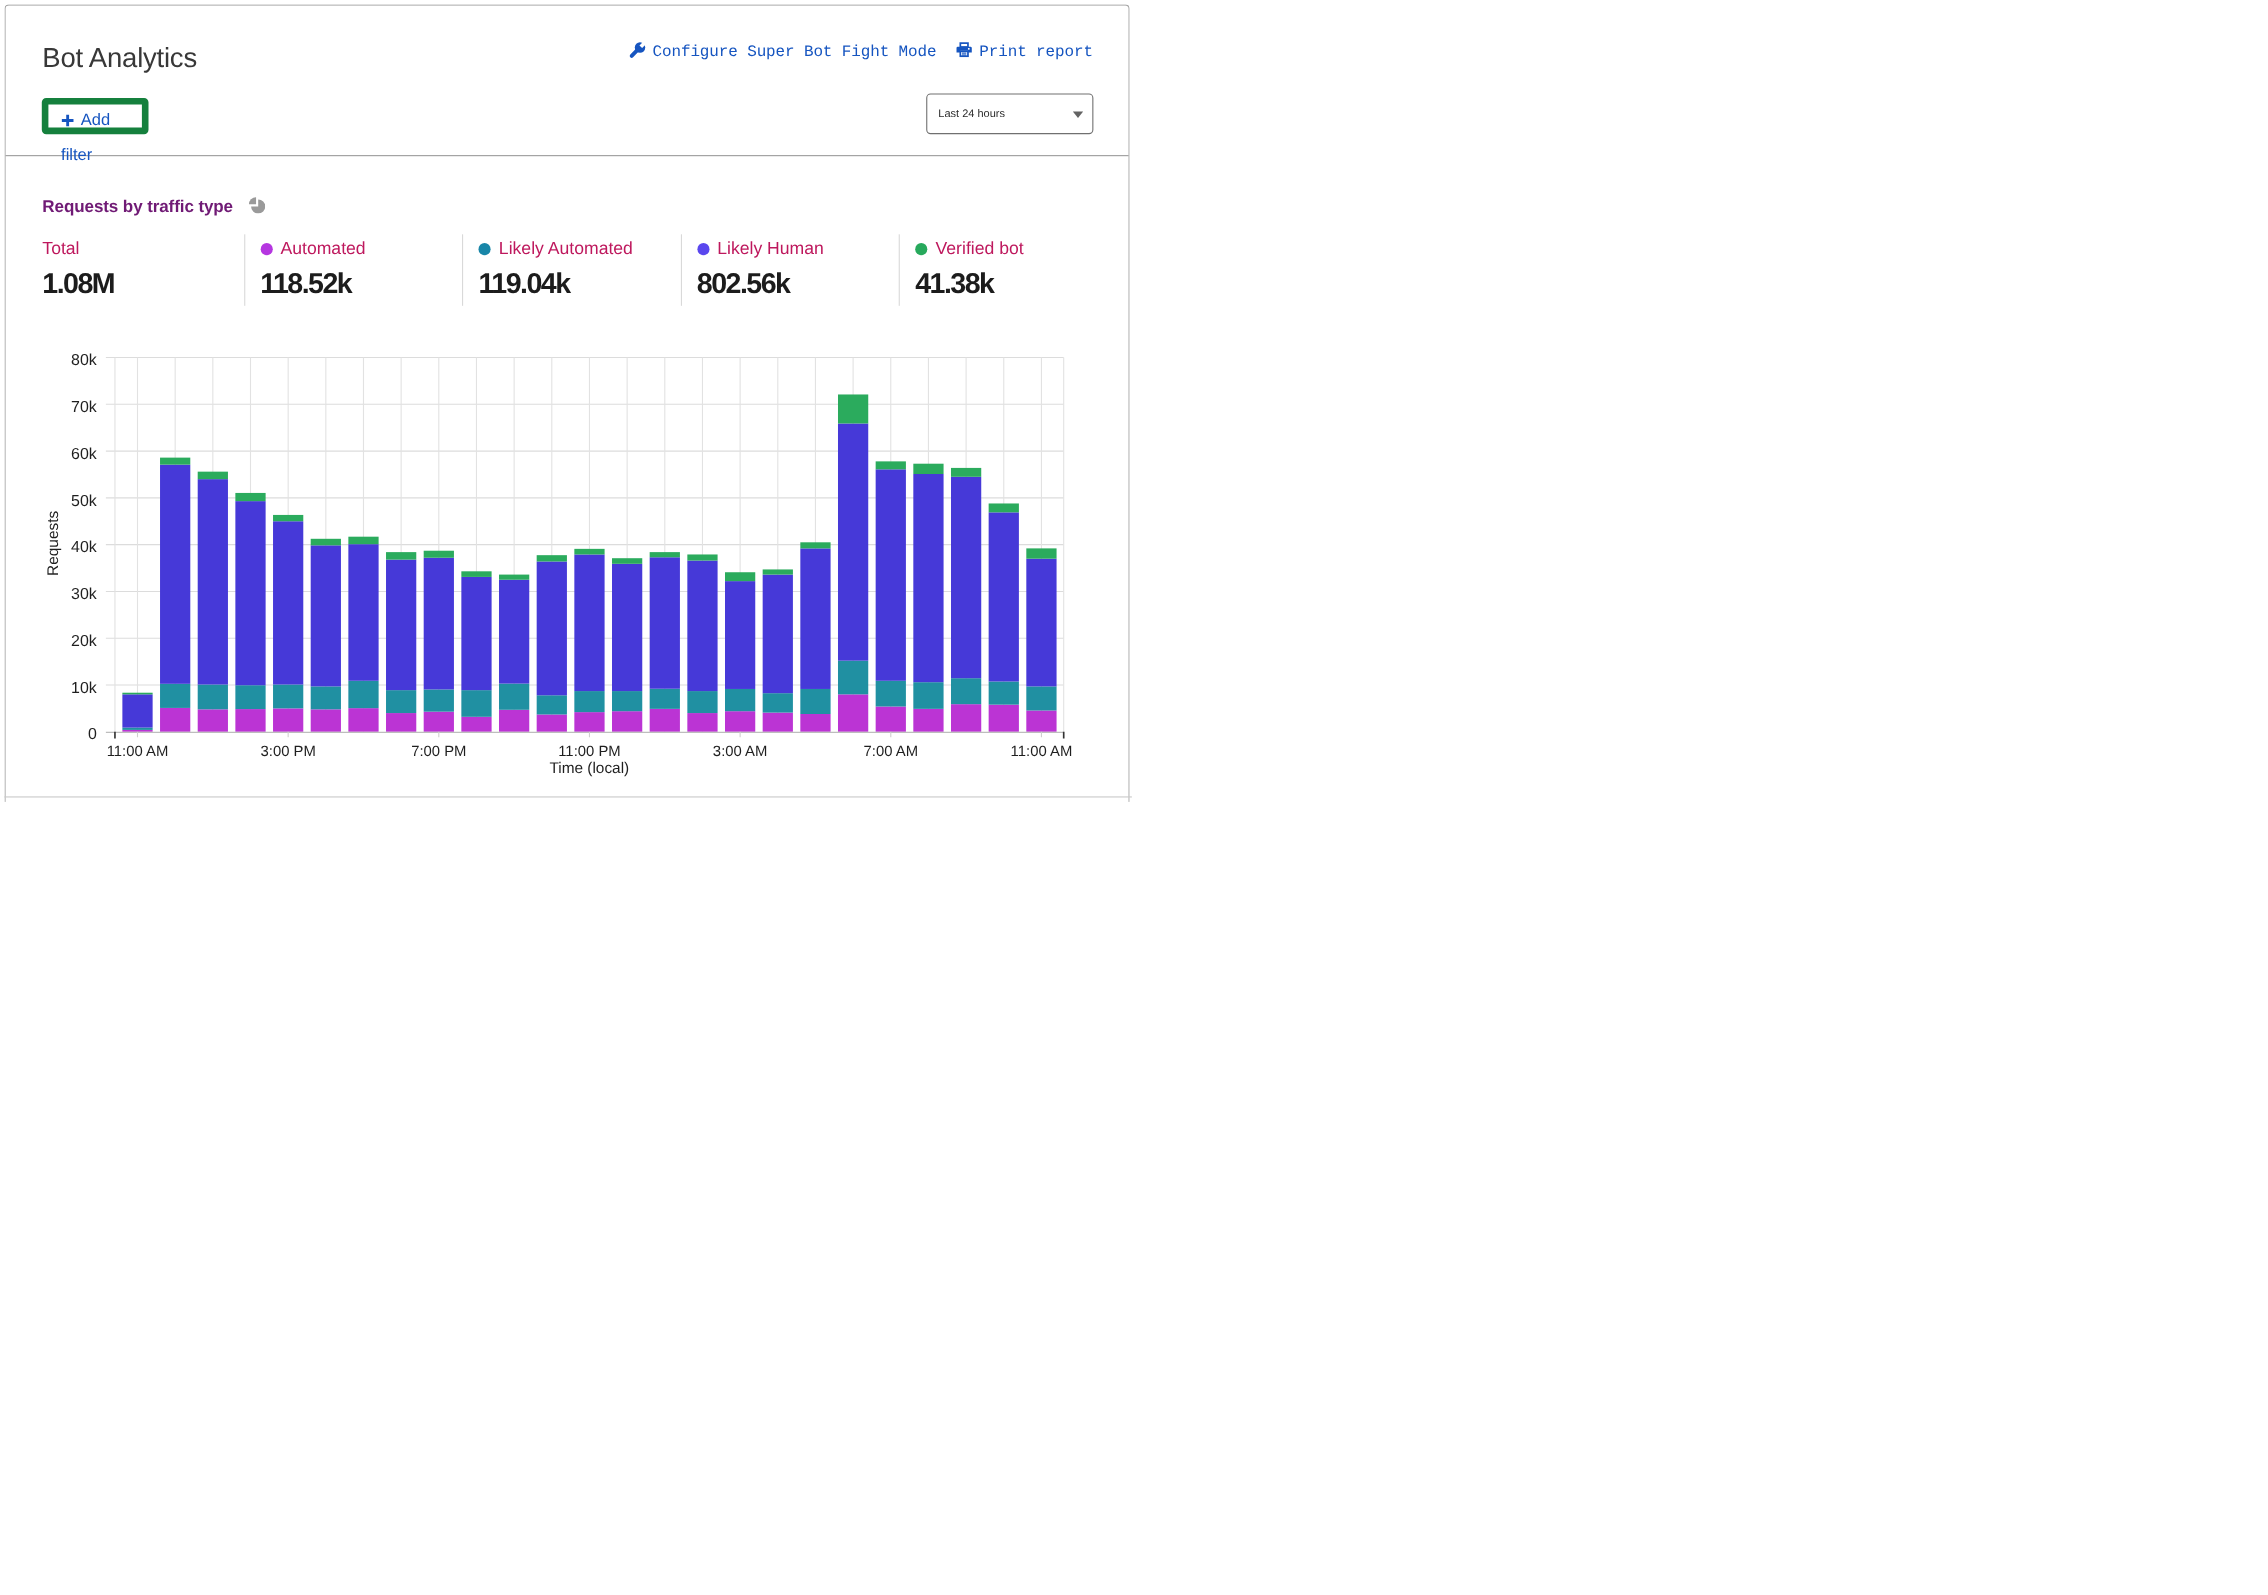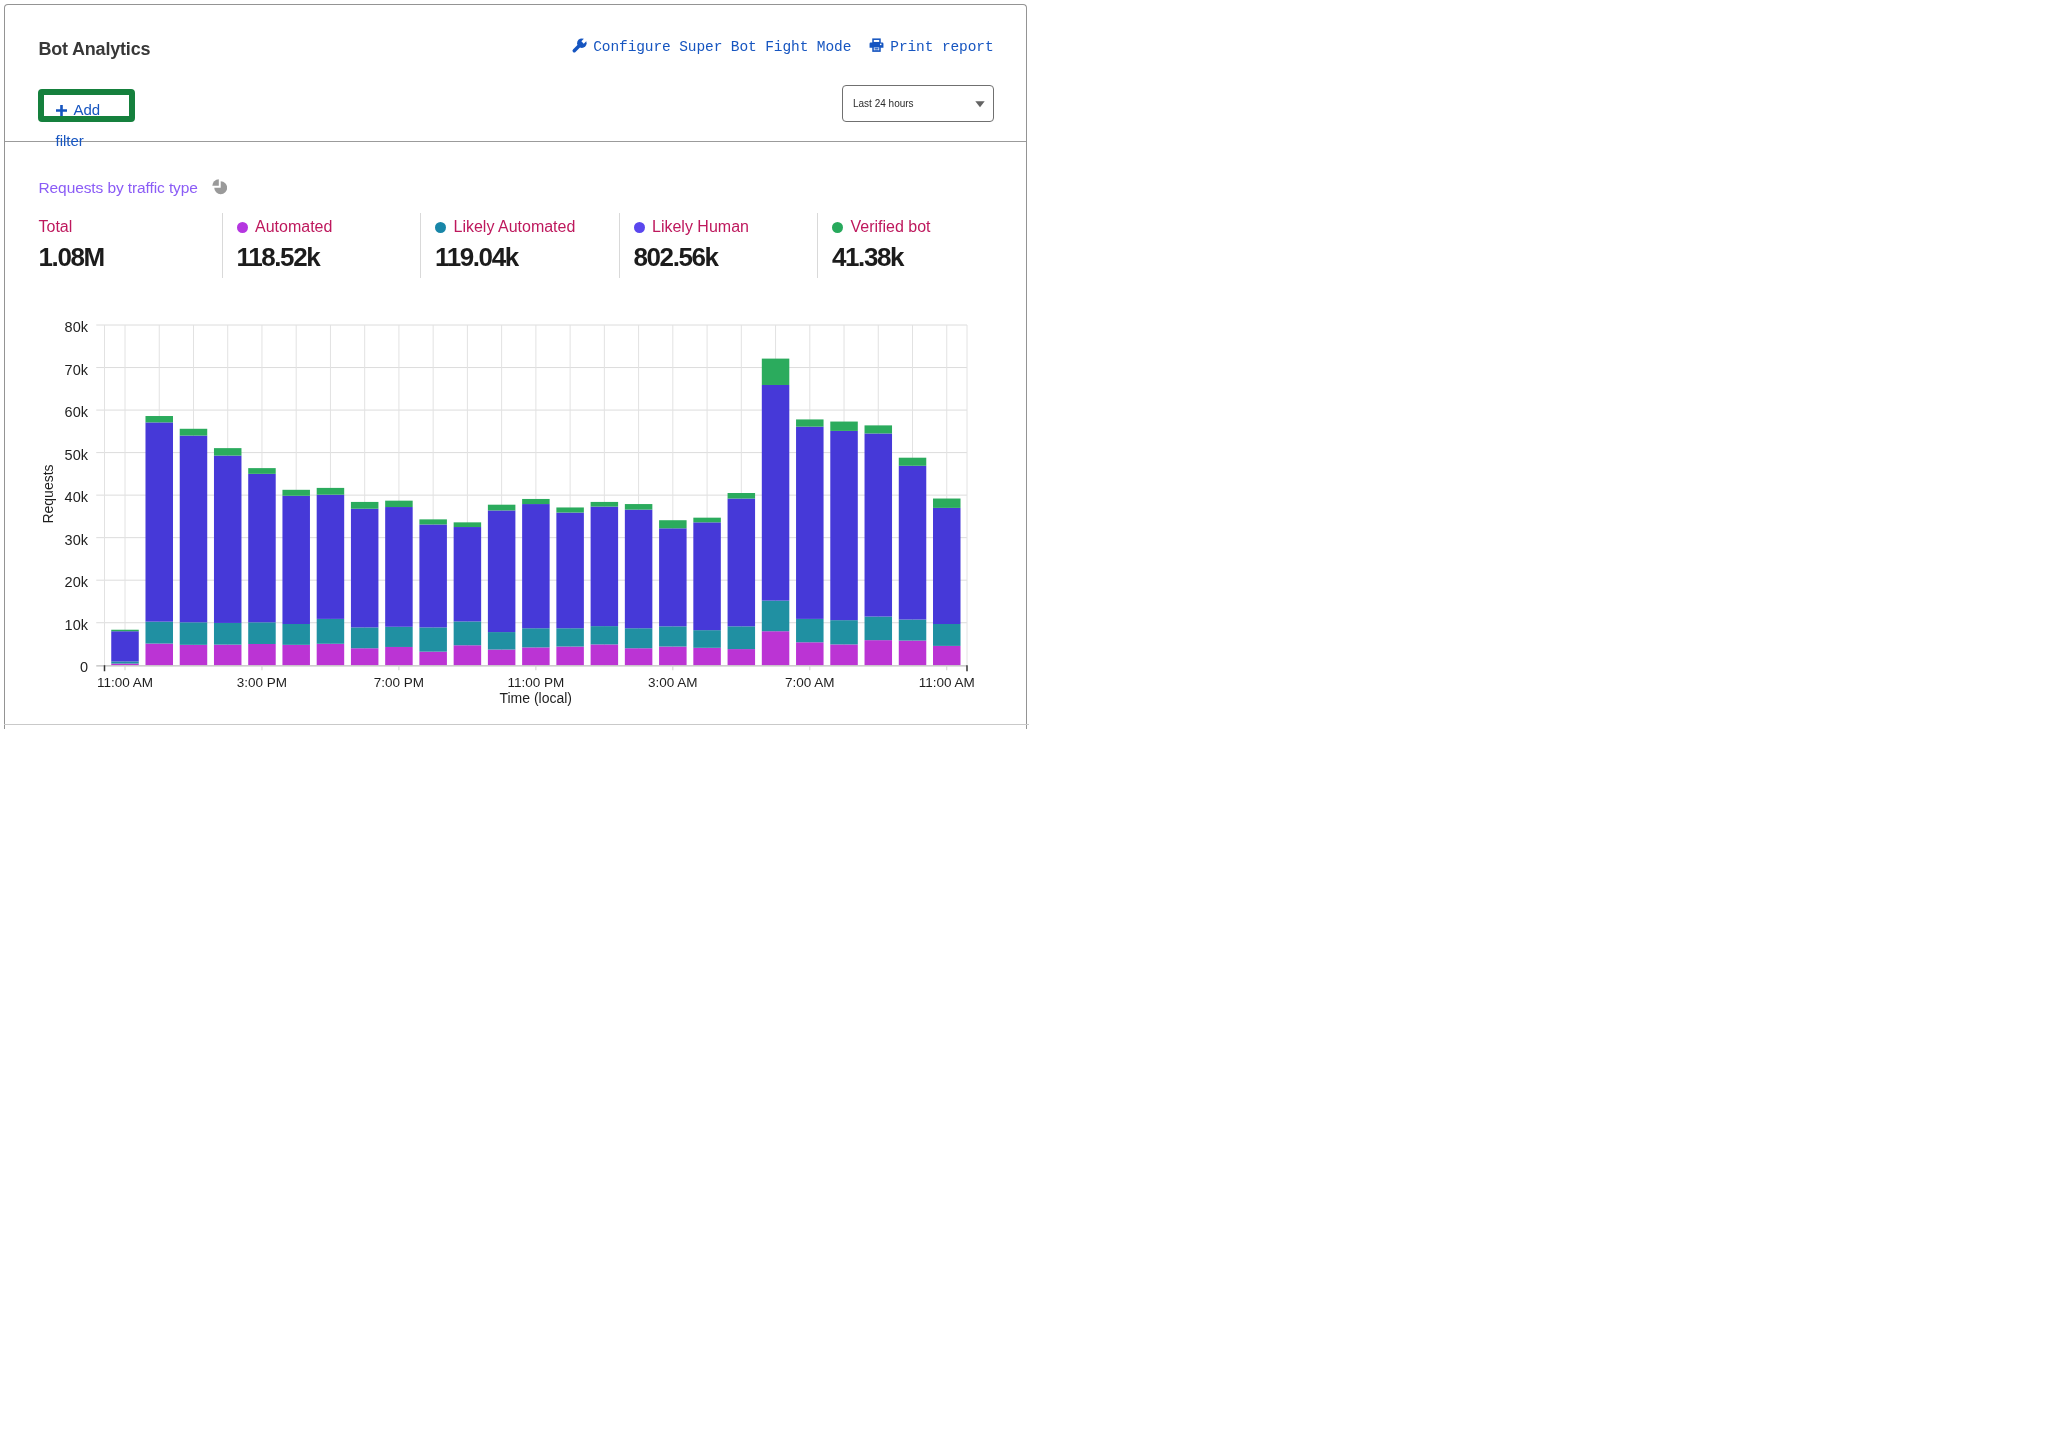--- a/index.html
+++ b/index.html
@@ -4,36 +4,36 @@
 <style>
   * { margin:0; padding:0; box-sizing:border-box; }
   html,body { width:1031px; height:725px; background:#fff;
     font-family:"Liberation Sans", sans-serif; -webkit-font-smoothing:antialiased; }
   .card { position:absolute; left:4px; top:3.5px; width:1022.5px; height:725px;
     border:1px solid #949494; border-bottom:none; border-radius:4px 4px 0 0; background:#fff; }
   .botline { position:absolute; left:4px; top:723.5px; width:1024.5px; height:1px;
     background:#c9c9c9; }
   .hdr { position:absolute; left:0; top:0; width:100%; height:137px;
     border-bottom:1px solid #9b9b9b; }
-  h1 { position:absolute; left:33.5px; top:34px; font-size:18px; font-weight:700;
+  h1 { position:absolute; left:33.5px; top:34px; font-size:25px; font-weight:400;
     color:#383838; letter-spacing:-0.2px; }
   .links { position:absolute; right:32px; top:32.5px; font-size:14.5px; color:#1655c0;
     letter-spacing:-0.1px; white-space:nowrap;font-family:Liberation Mono, monospace; }
   .links .lk { margin-left:17px; }
   .links svg { margin-right:5px; }
   .addf { position:absolute; left:33px; top:84.5px; width:96.5px; height:32.5px;
     border:6px solid #15803d; border-radius:4px; color:#1655c0; font-size:15px;
     line-height:30.5px; padding-left:11.5px; }
   .addf .plus { margin-right:7px; }
   .sel { position:absolute; left:836.5px; top:80.5px; width:152.5px; height:37px;
     border:1px solid #707070; border-radius:4px; font-size:10px; color:#2b2b2b;
     line-height:35px; padding-left:10.5px; }
   .sect { position:absolute; left:0; top:138px; width:100%; }
-  .h2 { position:absolute; left:33.5px; top:36px; font-size:15.5px; font-weight:400;
-    color:#8b5cf6; letter-spacing:-0.1px; }
+  .h2 { position:absolute; left:33.5px; top:36px; font-size:15.5px; font-weight:700;
+    color:#701a75; letter-spacing:-0.1px; }
   .h2 svg { margin-left:14px; }
   .stats { position:absolute; left:0; top:0; width:100%; }
   .stat { position:absolute; top:75px; height:66px; }
   .stat .lab { font-size:16px; color:#be185d; white-space:nowrap; }
   .stat .num { font-size:26px; font-weight:700; color:#1c1c1c; margin-top:6px;
     letter-spacing:-1.4px; }
   .dot { display:inline-block; width:11px; height:11px; border-radius:50%;
     margin-right:7.5px; vertical-align:-1px; }
   .vdiv { position:absolute; top:70px; width:1px; height:65px; background:#d9d9d9; }
   #chart { position:absolute; left:0; top:0; }

